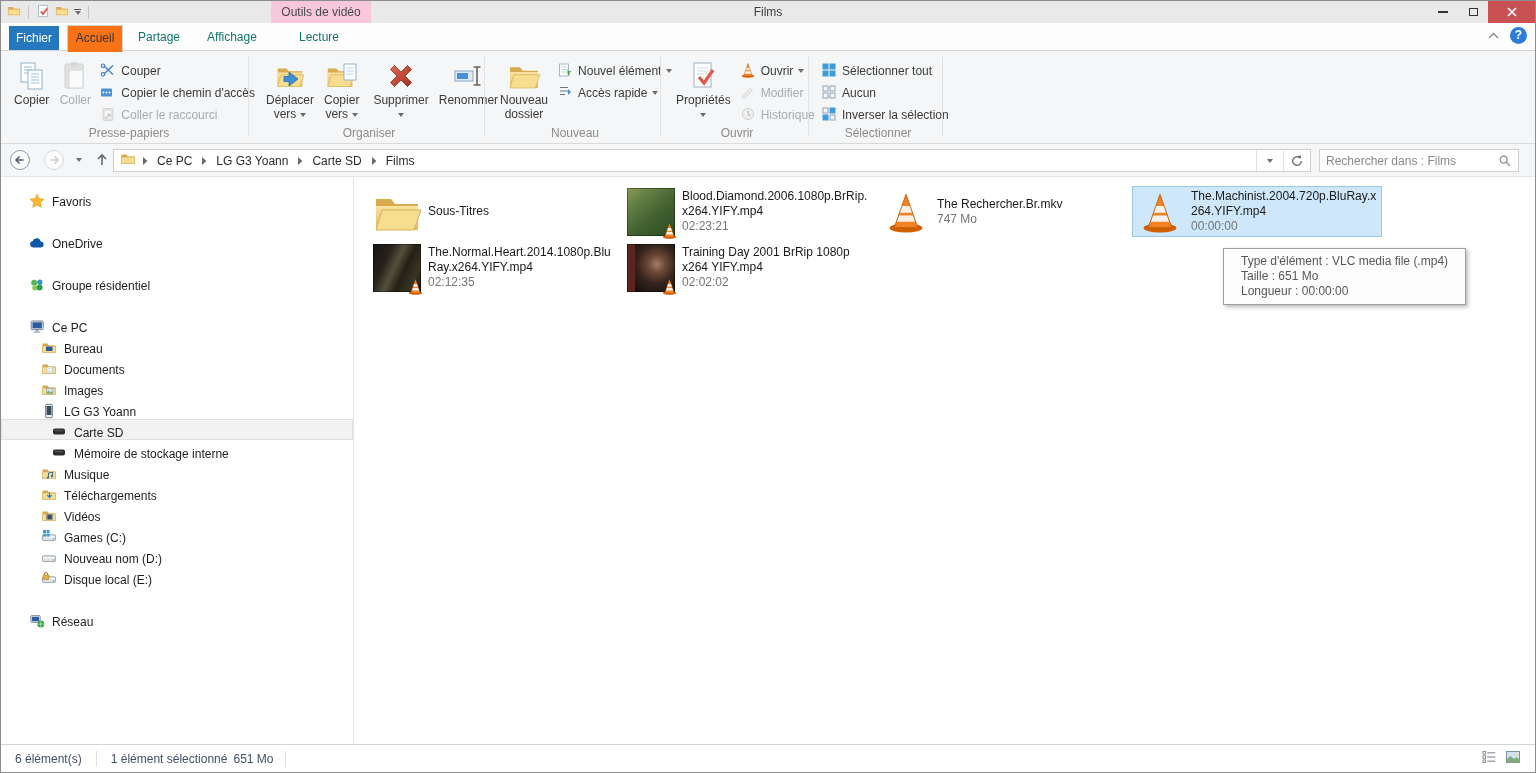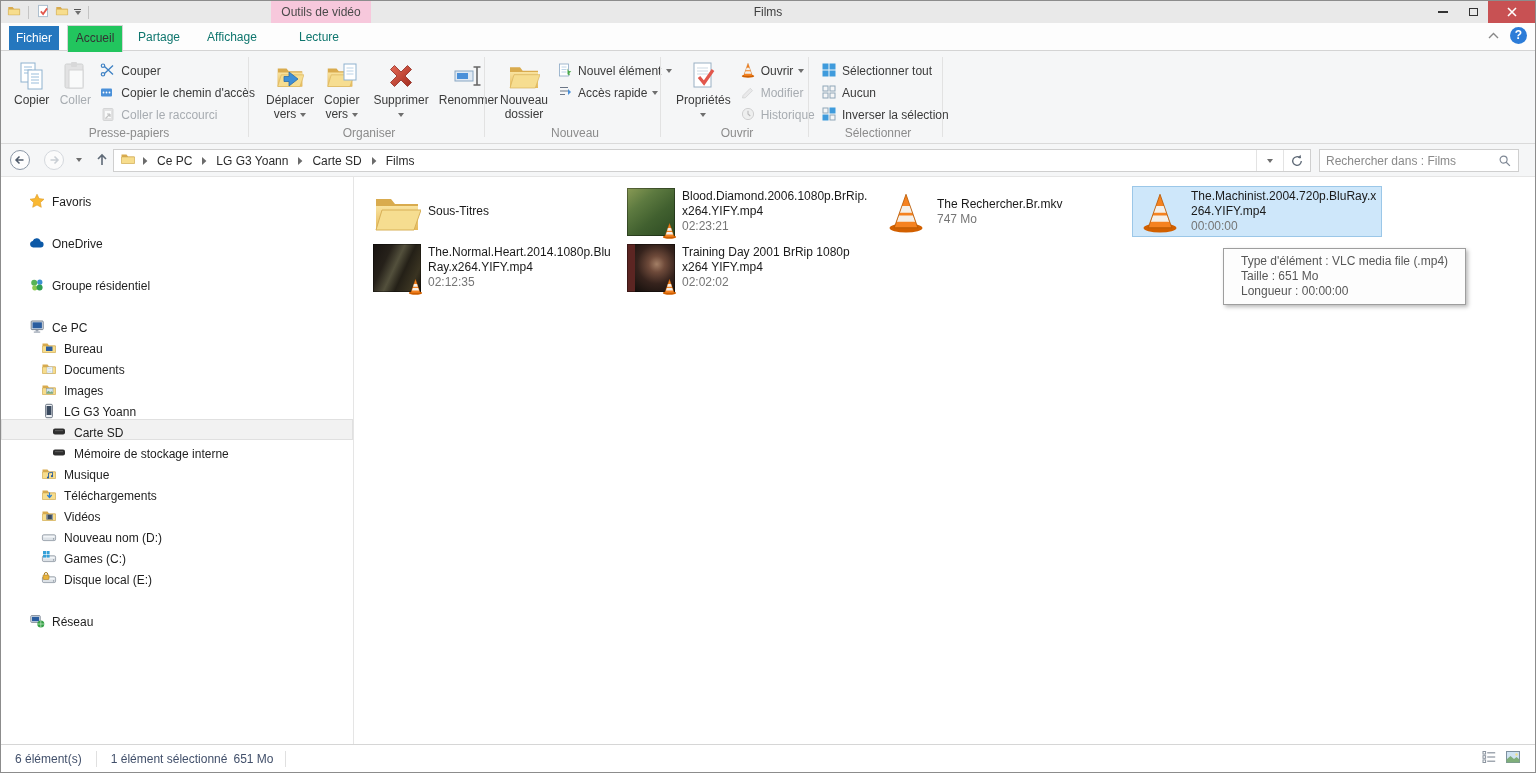--- a/index.html
+++ b/index.html
@@ -16,21 +16,21 @@
   .wbtn{width:30px;height:22px;display:flex;align-items:center;justify-content:center}
   .wbtn.close{width:47px;background:#c85153}
   .glyph-min{width:10px;height:2px;background:#333}
   .glyph-max{width:9px;height:8px;border:1px solid #333}
   .icx{width:10px;height:10px}
 
   
   .tabrow{position:absolute;left:0;top:22px;right:0;height:28px;background:#fdfdfd;border-bottom:1px solid #d4d4d4}
   .tab{position:absolute;top:2px;height:26px;line-height:25px;text-align:center;color:#0f766e}
   .tab.file{left:8px;width:50px;background:#2577be;color:#fff;height:24px;top:3px;line-height:24px}
-  .tab.active{background:#22c55e;border:1px solid #d4d4d4;border-bottom:none;height:27px;z-index:2;color:#333}
+  .tab.active{background:#f97316;border:1px solid #d4d4d4;border-bottom:none;height:27px;z-index:2;color:#333}
   .ribbon-ctl{position:absolute;right:8px;top:26px;display:flex;align-items:center;gap:10px;z-index:3}
   .help-badge{width:17px;height:17px;border-radius:50%;background:#2c7cd8;color:#fff;font-weight:bold;text-align:center;line-height:17px;font-size:12px}
 
   
   .ribbon{position:absolute;left:0;top:50px;right:0;height:93px;background:#f5f6f7;border-bottom:1px solid #dadada}
   .rgroup{position:absolute;top:0;height:92px}
   .rgroup::after{content:"";position:absolute;right:0;top:6px;bottom:6px;width:1px;background:#e2e2e2}
   .glabel{position:absolute;bottom:3px;left:0;right:0;text-align:center;color:#8c8c8c}
   .gbody{display:flex;align-items:flex-start;padding-top:5px}
   .rbig{display:flex;flex-direction:column;align-items:center;padding:3px 5px;text-align:center;line-height:14px;color:#3b3b3b}
@@ -691,37 +691,37 @@
               <rect x="5.5" y="6.5" width="1.2" height="5" fill="#8d99a8"></rect>
               <rect x="10.8" y="6.5" width="1.2" height="5" fill="#8d99a8"></rect>
             </svg>
           </span>
         <span>Vidéos</span>
       </div>
       <div class="srow lvl1">
         <span class="sic">
             <svg class="ic16">
               <use href="#i-drive"></use>
-            </svg>
-          </span>
-        <span>Nouveau nom (D:)</span>
-      </div>
-      <div class="srow lvl1">
-        <span class="sic">
-            <svg class="ic16">
-              <use href="#i-drive"></use>
               <g transform="translate(2,1)">
                 <rect x="0" y="0" width="3" height="3" fill="#35a0d8"></rect>
                 <rect x="3.6" y="0" width="3" height="3" fill="#35a0d8"></rect>
                 <rect x="0" y="3.6" width="3" height="3" fill="#35a0d8"></rect>
                 <rect x="3.6" y="3.6" width="3" height="3" fill="#35a0d8"></rect>
               </g>
             </svg>
           </span>
         <span>Games (C:)</span>
+      </div>
+      <div class="srow lvl1">
+        <span class="sic">
+            <svg class="ic16">
+              <use href="#i-drive"></use>
+            </svg>
+          </span>
+        <span>Nouveau nom (D:)</span>
       </div>
       <div class="srow lvl1">
         <span class="sic">
             <svg class="ic16">
               <use href="#i-drive"></use>
               <g transform="translate(1.5,1)">
                 <rect x="0.5" y="3" width="6" height="4.5" rx="0.8" fill="#e8b33c" stroke="#a87b1e" stroke-width="0.6"></rect>
                 <path d="M1.8 3 v-0.8 a1.7 1.7 0 0 1 3.4 0 V3" fill="none" stroke="#a87b1e" stroke-width="1"></path>
               </g>
             </svg>

